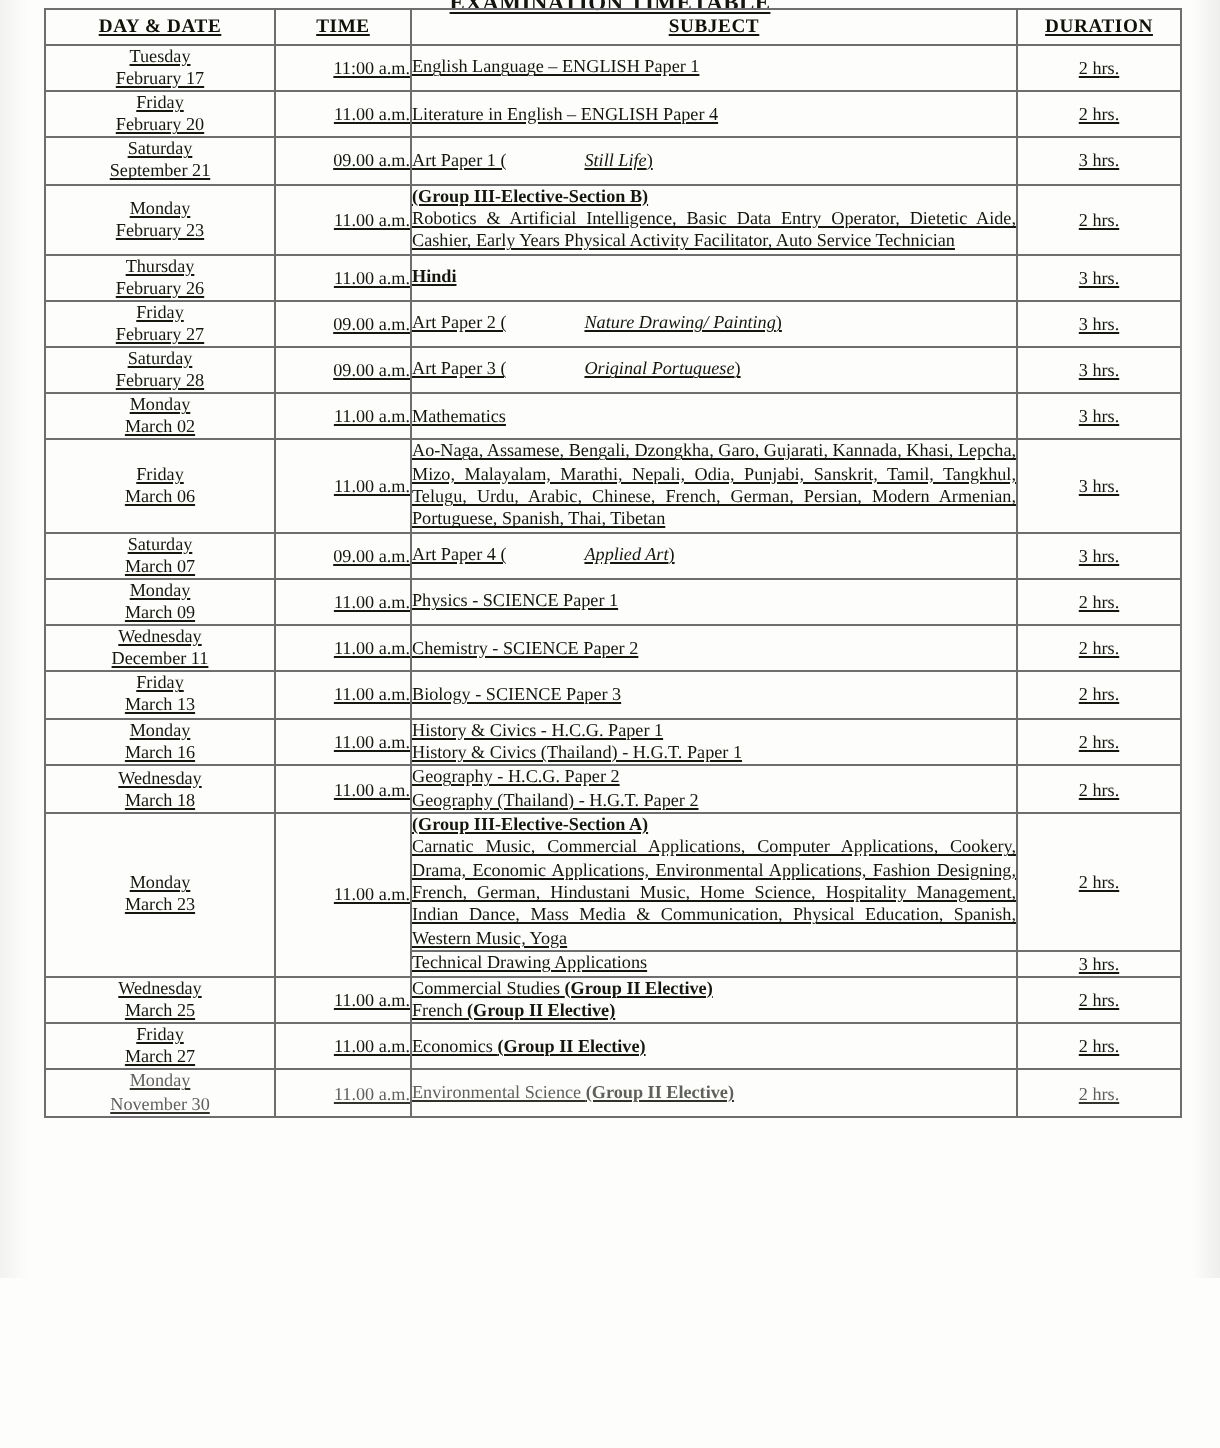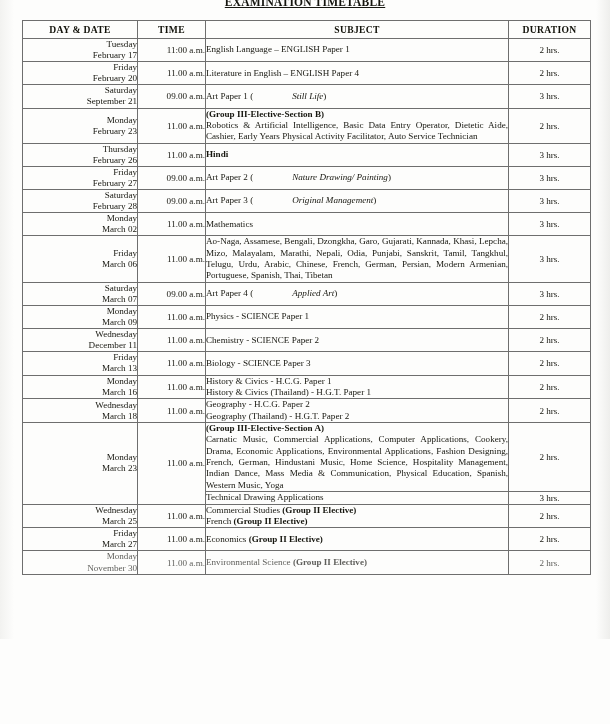--- a/index.html
+++ b/index.html
@@ -40,26 +40,27 @@
     text-decoration: underline;
     text-underline-offset: 1px;
     color: #15150f;
     white-space: nowrap;
   }
 
   
   #timetable {
     position: absolute;
     left: 22px;
-    top: 20px;
+    top: 4px;
     width: 568px;
     border-collapse: collapse;
     table-layout: fixed;
     font-size: 9.1px;
     color: #16160f;
+    text-decoration: underline;
   }
   #timetable td, #timetable th {
     border: 1px solid #6e6e6e;
     padding: 0;
     vertical-align: middle;
     background: transparent;
   }
   
   .col-date { width: 115px; }
   .col-time { width: 68px; }
@@ -72,21 +73,21 @@
     text-align: center;
     letter-spacing: .3px;
     height: 17px;
     padding: 1px 0 2px 0;
     color: #111109;
   }
 
   .cell-date {
     padding: 3px 0 3px 5px;
     line-height: 1.22;
-    text-align: right;
+    text-align: center;
   }
   .cell-date .d-day,
   .cell-date .d-date { display: block; white-space: nowrap; }
 
   .cell-time {
     text-align: right;
     padding: 3px 2px;
     white-space: nowrap;
   }
 
@@ -190,21 +191,21 @@
           <td class="cell-time">09.00 a.m.</td>
           <td class="cell-subj">Art Paper 2 (<i>Nature Drawing/ Painting</i>)</td>
           <td class="cell-dur">3 hrs.</td>
         </tr>
         <tr>
           <td class="cell-date">
             <span class="d-day">Saturday</span>
             <span class="d-date">February 28</span>
           </td>
           <td class="cell-time">09.00 a.m.</td>
-          <td class="cell-subj">Art Paper 3 (<i>Original Management</i>)</td>
+          <td class="cell-subj">Art Paper 3 (<i>Original Portuguese</i>)</td>
           <td class="cell-dur">3 hrs.</td>
         </tr>
         <tr>
           <td class="cell-date">
             <span class="d-day">Monday</span>
             <span class="d-date">March 02</span>
           </td>
           <td class="cell-time">11.00 a.m.</td>
           <td class="cell-subj">Mathematics</td>
           <td class="cell-dur">3 hrs.</td>

